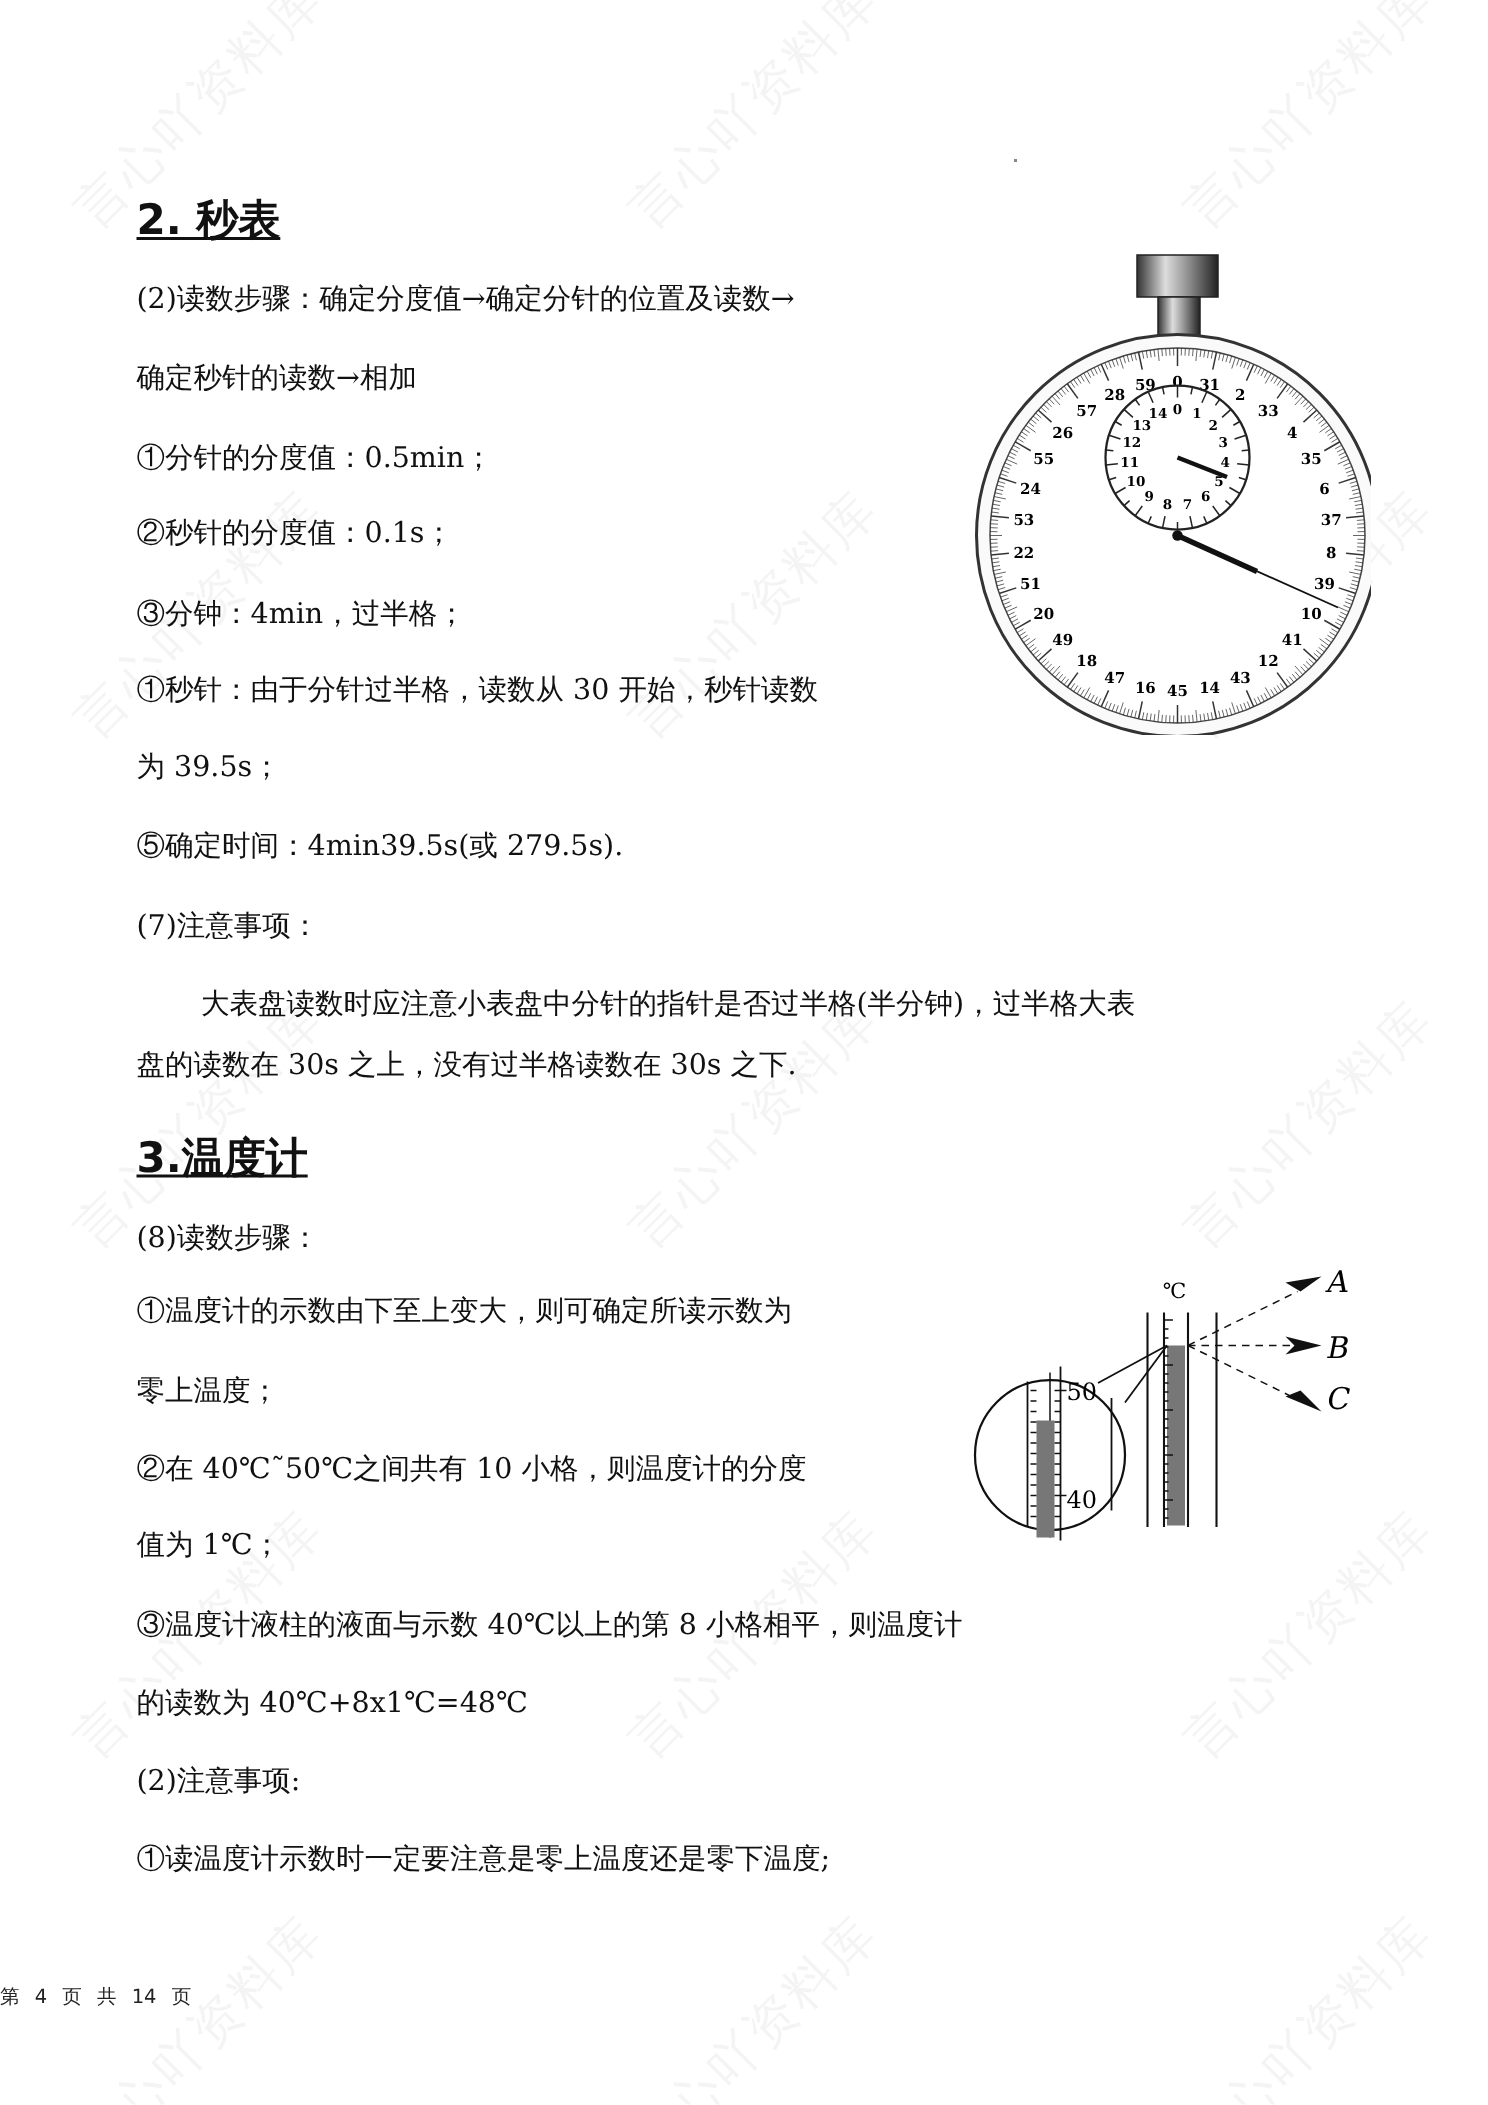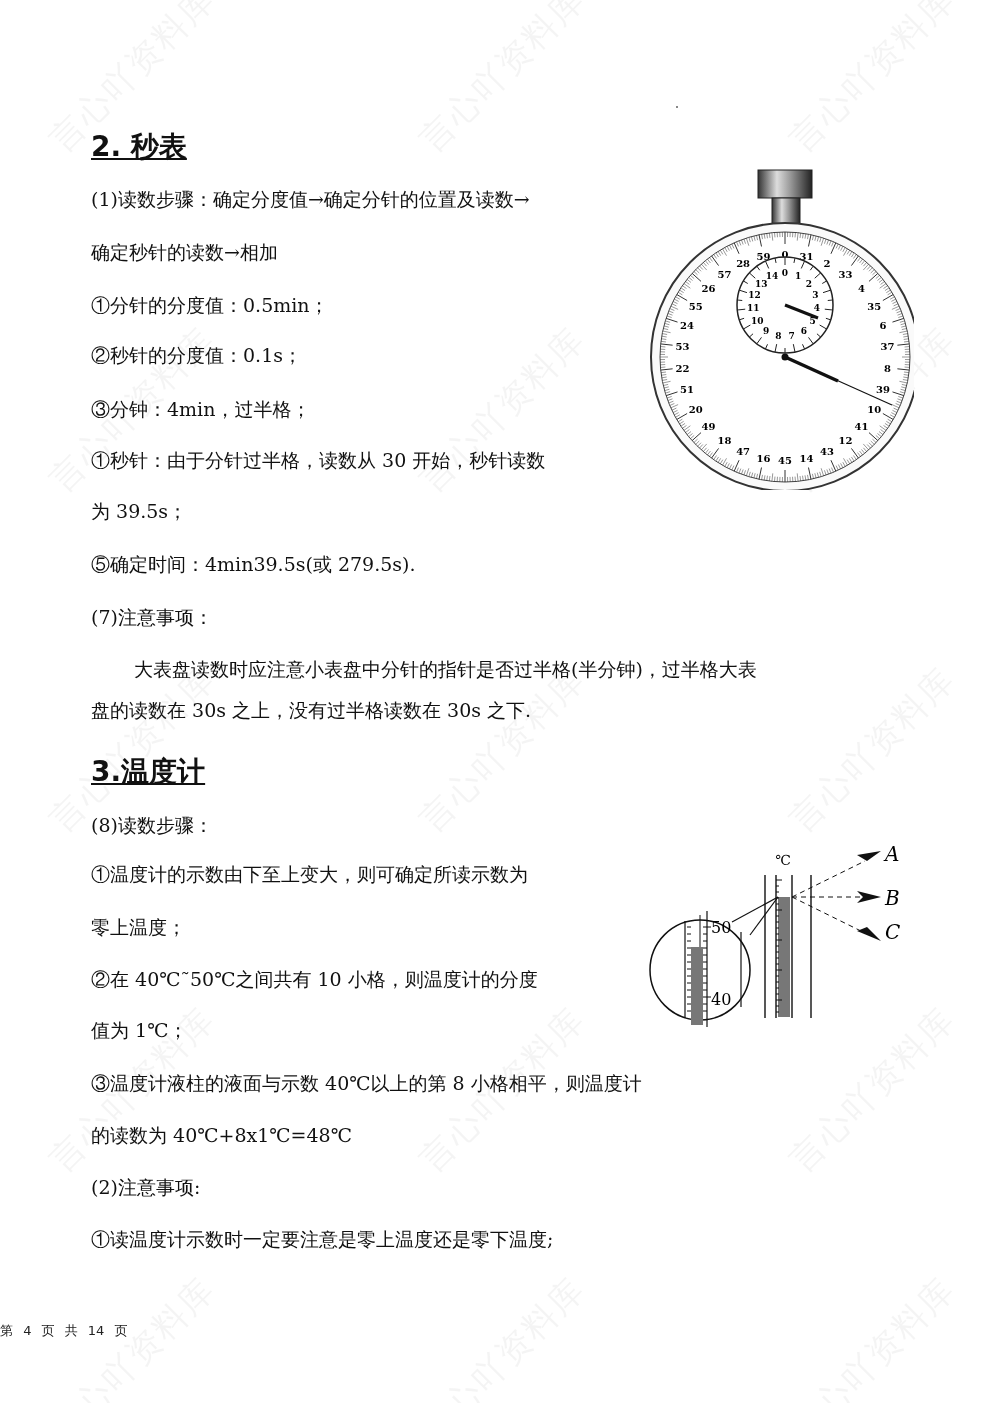--- a/index.html
+++ b/index.html
@@ -32,21 +32,21 @@
     <div class="wm" style="left: 40px; top: 1150px;">言心吖资料库</div>
     <div class="wm" style="left: 410px; top: 1150px;">言心吖资料库</div>
     <div class="wm" style="left: 780px; top: 1150px;">言心吖资料库</div>
     <div class="wm" style="left: 40px; top: 1420px;">言心吖资料库</div>
     <div class="wm" style="left: 410px; top: 1420px;">言心吖资料库</div>
     <div class="wm" style="left: 780px; top: 1420px;">言心吖资料库</div>
   </div>
 <div class="dot"></div>
 
 <div class="line heading" style="top:135px">2. 秒表</div>
-<div class="line" style="top:187px">(1)读数步骤：确定分度值→确定分针的位置及读数→</div>
+<div class="line" style="top:187px">(2)读数步骤：确定分度值→确定分针的位置及读数→</div>
 <div class="line" style="top:240px">确定秒针的读数→相加</div>
 <div class="line" style="top:293px">①分针的分度值：0.5min；</div>
 <div class="line" style="top:343px">②秒针的分度值：0.1s；</div>
 <div class="line" style="top:397px">③分钟：4min，过半格；</div>
 <div class="line" style="top:448px">①秒针：由于分针过半格，读数从 30 开始，秒针读数</div>
 <div class="line" style="top:499px">为 39.5s；</div>
 <div class="line" style="top:552px">⑤确定时间：4min39.5s(或 279.5s).</div>
 <div class="line" style="top:605px">(7)注意事项：</div>
 <div class="line" style="top:657px; left:134px">大表盘读数时应注意小表盘中分针的指针是否过半格(半分钟)，过半格大表</div>
 <div class="line" style="top:698px">盘的读数在 30s 之上，没有过半格读数在 30s 之下.</div>

